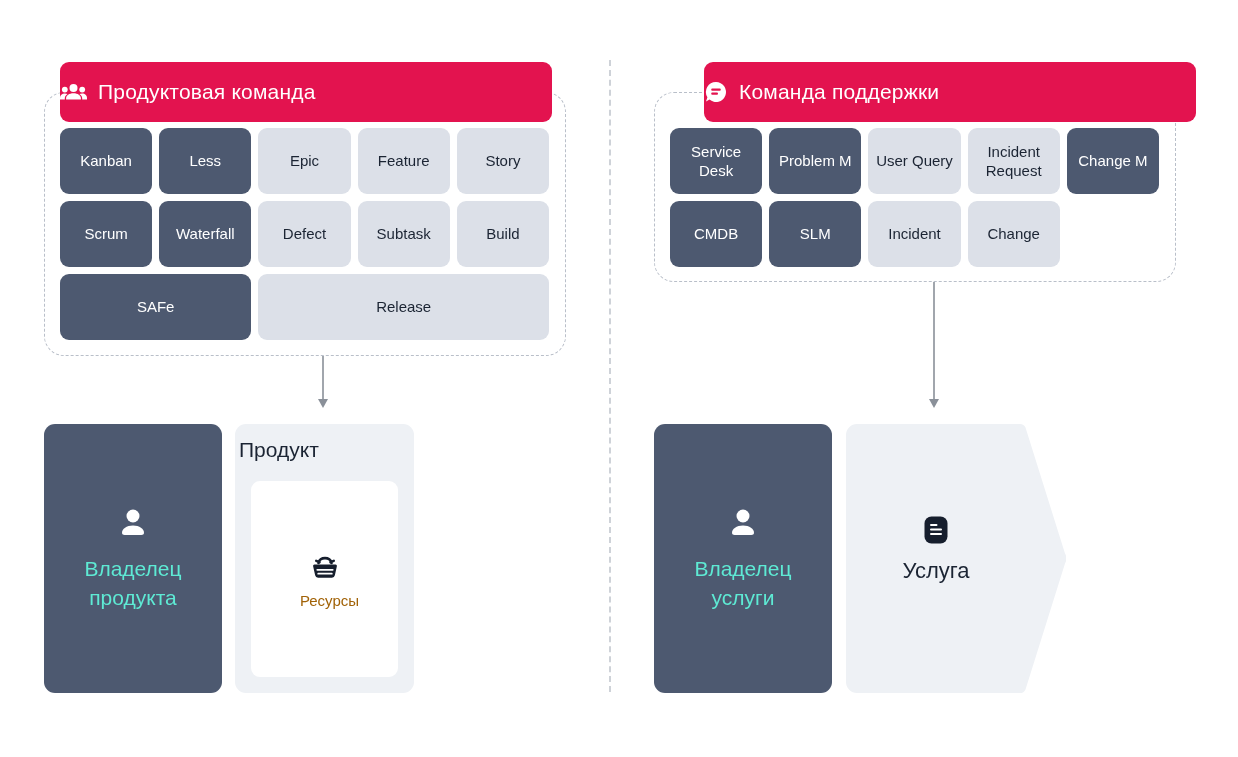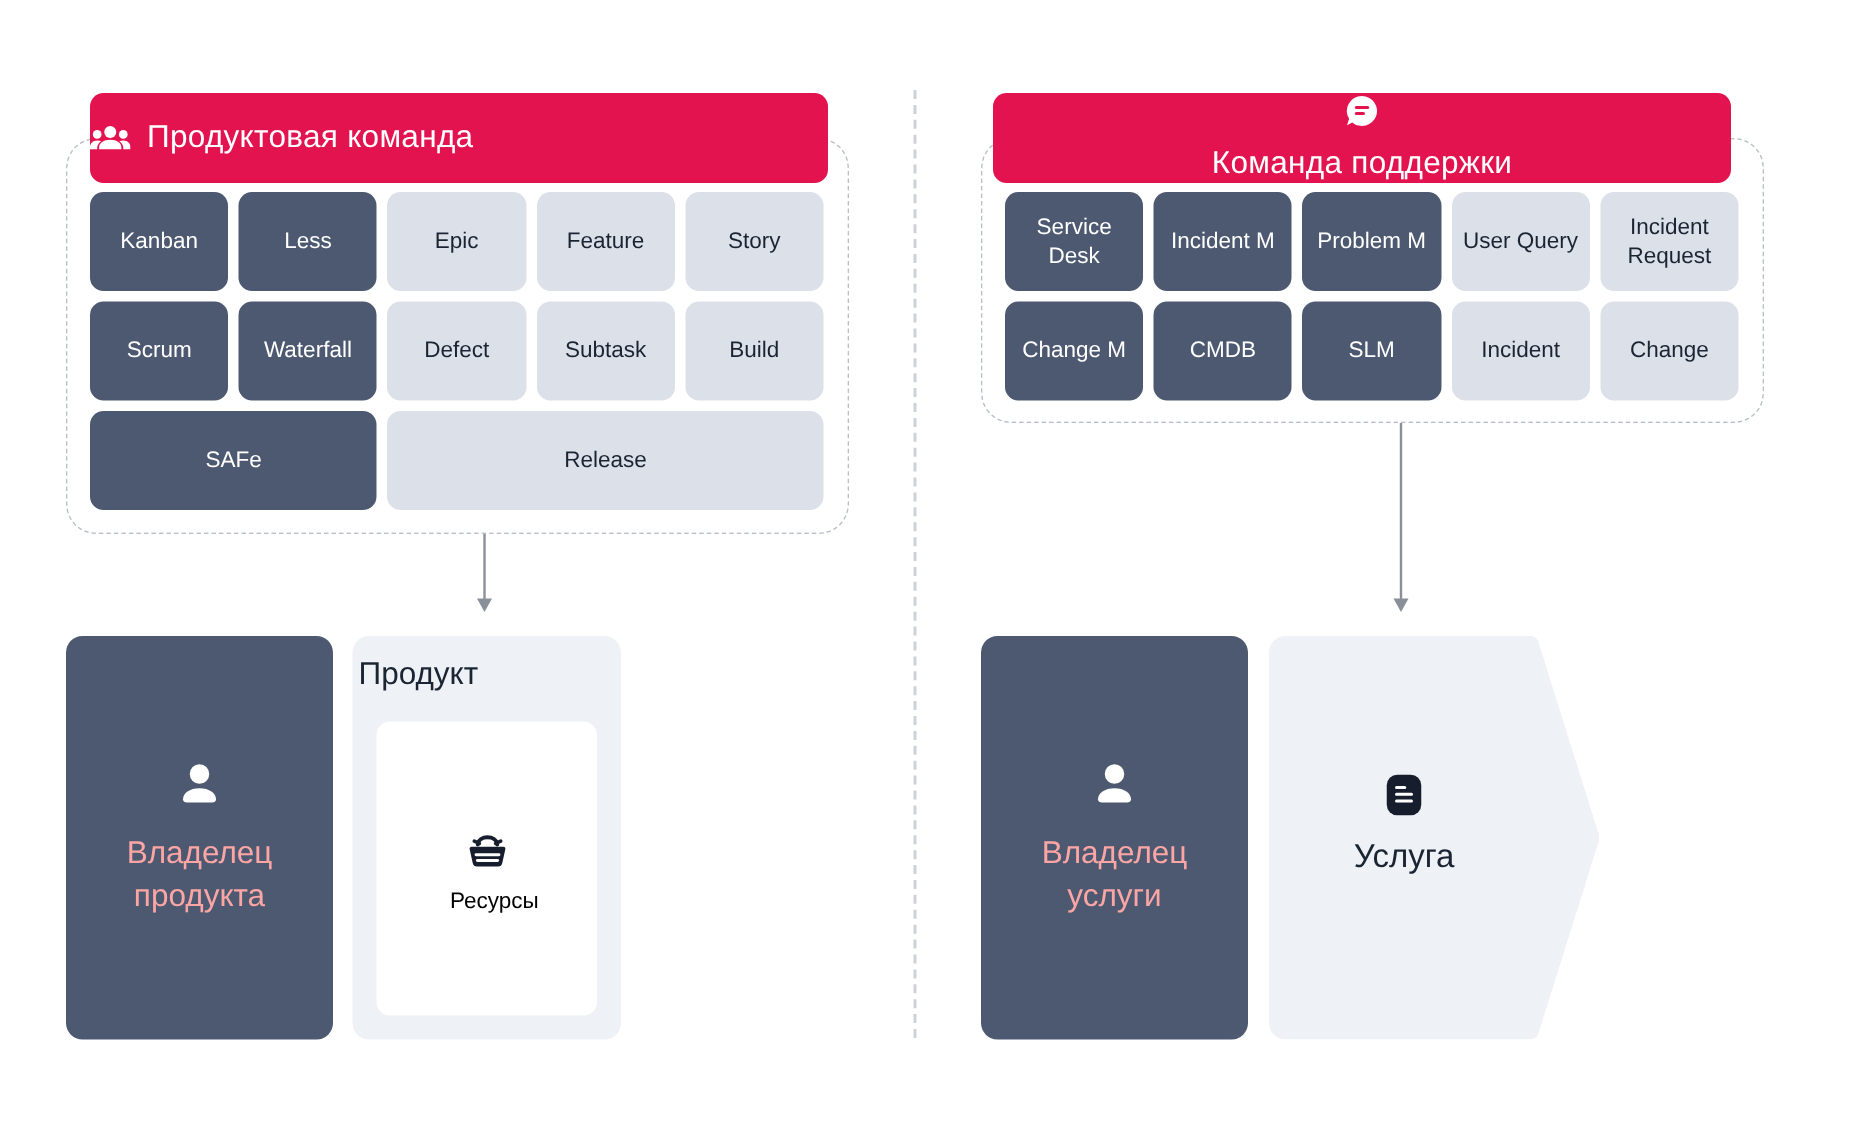--- a/index.html
+++ b/index.html
@@ -11,21 +11,21 @@
   .group-box { position:absolute; border:1.5px dashed #b9bfc9; border-radius:20px; }
   .group-box.left  { left:44px;  top:92px; width:522px; height:264px; }
   .group-box.right { left:654px; top:92px; width:522px; height:190px; }
 
   
   .team-header { position:absolute; top:62px; width:492px; height:60px; border-radius:9px;
                  background:#e3134f; color:#ffffff; display:flex; align-items:center;
                  justify-content:flex-start; gap:11px; font-size:21px; font-weight:500;
                  letter-spacing:.2px; z-index:2; }
   .team-header.left  { left:60px; }
-  .team-header.right { left:662px;flex-direction:column; }
+  .team-header.right { left:704px; }
 
   
   .tile-grid { position:absolute; top:128px; width:489px; display:grid;
                grid-template-columns:repeat(5,1fr); grid-auto-rows:66px; gap:7px; z-index:2; }
   .tile-grid.left  { left:60px; }
   .tile-grid.right { left:670px; }
   .tile { border-radius:9px; display:flex; align-items:center; justify-content:center;
           text-align:center; font-size:15px; line-height:1.3; padding:4px 6px; }
   .tile.dark  { background:#4d5970; color:#ffffff; }
   .tile.light { background:#dce0e8; color:#1b2433; }
@@ -36,33 +36,33 @@
   .divider { position:absolute; left:609px; top:60px; height:632px; width:0;
              border-left:2px dashed #ced2d8; }
 
   
   .arrow { position:absolute; width:14px; z-index:1; }
   .arrow.left-arrow  { left:316px; top:356px; height:53px; }
   .arrow.right-arrow { left:927px; top:282px; height:127px; }
 
   
   .owner-card { position:absolute; top:424px; width:178px; height:269px; border-radius:11px;
-                background:#4d5970; color:#fca5a5; display:flex; flex-direction:column;
+                background:#4d5970; color:#5eead4; display:flex; flex-direction:column;
                 align-items:center; justify-content:center; gap:12px; }
   .owner-card.left  { left:44px; }
   .owner-card.right { left:654px; }
   .owner-label { font-size:21px; line-height:1.35; text-align:center; width:130px; }
 
   .product-card { position:absolute; left:235px; top:424px; width:179px; height:269px;
                   border-radius:11px; background:#eef1f5; padding:14px 4px; }
   .product-title { font-size:21px; font-weight:500; color:#1b2433; }
   .resources-card { position:absolute; left:16px; top:57px; width:147px; height:196px;
                     border-radius:9px; background:#ffffff; display:flex; flex-direction:column;
                     align-items:center; justify-content:center; gap:8px; }
-  .resources-label { font-size:15px; color:#000000;margin-left:10px; }
+  .resources-label { font-size:15px; color:#a16207;margin-left:10px; }
 
   .service-shape-wrap { position:absolute; left:846px; top:424px; width:220px; height:269px; }
   .service-content { position:absolute; left:846px; top:424px; width:180px; height:250px;
                      display:flex; flex-direction:column; align-items:center; justify-content:center;
                      gap:12px; z-index:2; }
   .service-label { font-size:22px; color:#1b2433; }
 
   .icon { display:flex; align-items:center; justify-content:center; }
 </style>
 </head>
@@ -143,21 +143,20 @@
         <path d="M12 2 a10 10 0 1 1 -6.5 17.6 L2 21.5 l1.4-4.3 A10 10 0 0 1 12 2 z" fill="#ffffff"></path>
         <rect x="7.2" y="8.6" width="9.6" height="2.1" rx="1.05" fill="#e3134f"></rect>
         <rect x="7.2" y="12.6" width="6.8" height="2.1" rx="1.05" fill="#e3134f"></rect>
       </svg>
     </span>
     <span>Команда поддержки</span>
   </div>
 
   <div class="tile-grid right">
     <div class="tile dark">Service Desk</div>
-    <div class="tile dark">Incident M</div>
     <div class="tile dark">Problem M</div>
     <div class="tile light">User Query</div>
     <div class="tile light">Incident Request</div>
     <div class="tile dark">Change M</div>
     <div class="tile dark">CMDB</div>
     <div class="tile dark">SLM</div>
     <div class="tile light">Incident</div>
     <div class="tile light">Change</div>
   </div>
 

